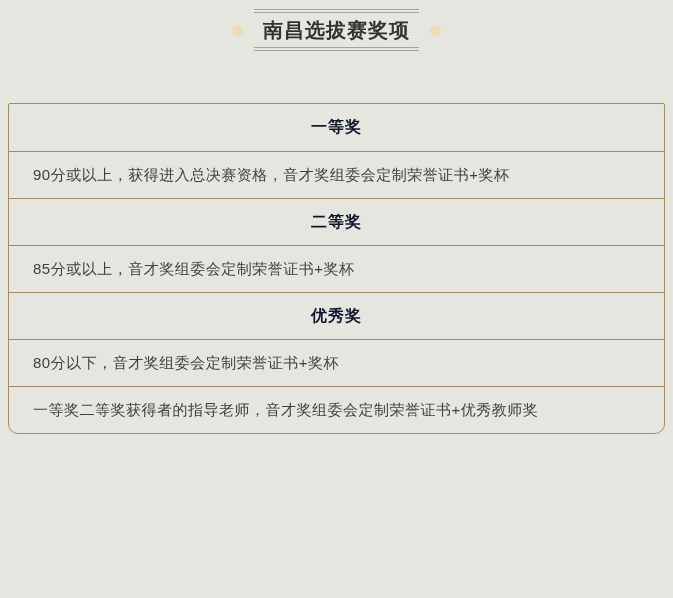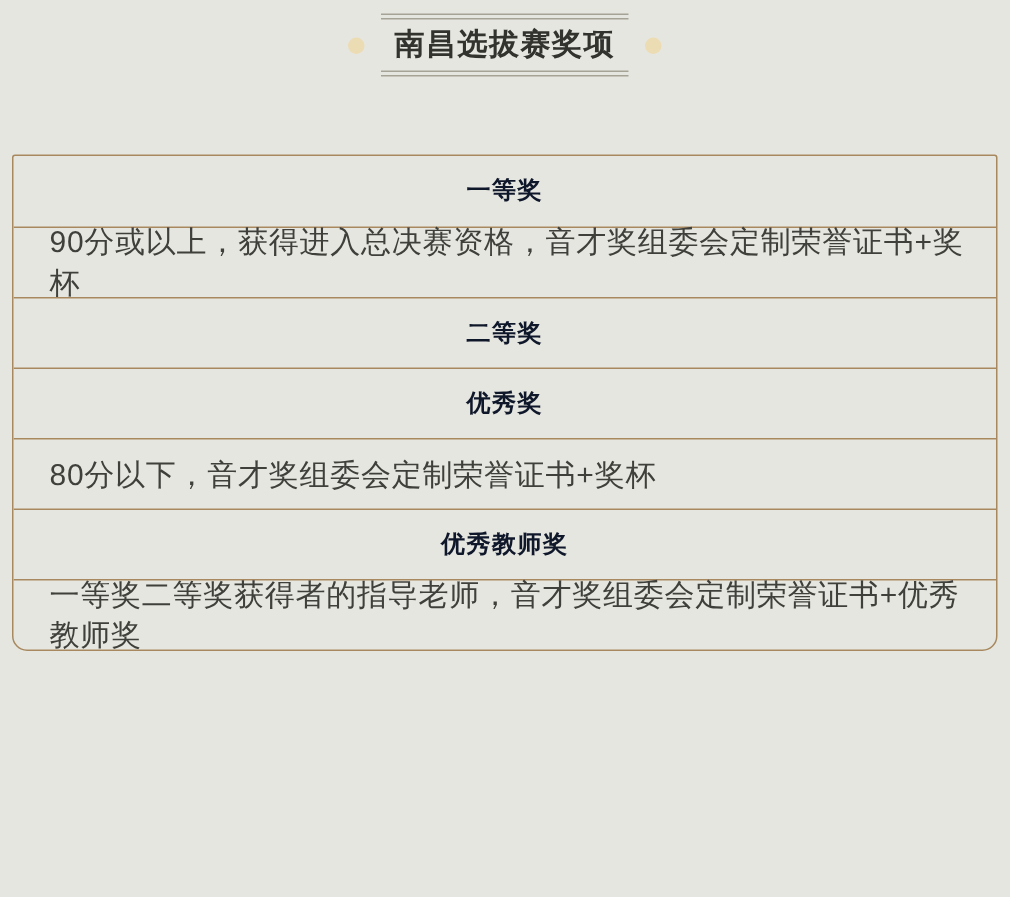--- a/index.html
+++ b/index.html
@@ -71,21 +71,21 @@
     font-weight: bold;
     color: #0f172a;
     letter-spacing: 1px;
   }
   .row.content {
     justify-content: flex-start;
     padding-left: 24px;
     padding-right: 12px;
   }
   .row.content span {
-    font-size: 20px;
+    font-size: 15px;
     color: #3f3f3b;
     letter-spacing: 0.5px;
   }
 </style>
 </head>
 <body>
 
 <div class="page">
 
   <div class="title-row">
@@ -99,27 +99,27 @@
   <div class="awards-table">
     <div class="row header">
       <span>一等奖</span>
     </div>
     <div class="row content">
       <span>90分或以上，获得进入总决赛资格，音才奖组委会定制荣誉证书+奖杯</span>
     </div>
     <div class="row header">
       <span>二等奖</span>
     </div>
+    <div class="row content">
+      <span>85分或以上，音才奖组委会定制荣誉证书+奖杯</span>
+    </div>
     <div class="row header">
       <span>优秀奖</span>
     </div>
     <div class="row content">
       <span>80分以下，音才奖组委会定制荣誉证书+奖杯</span>
-    </div>
-    <div class="row header">
-      <span>优秀教师奖</span>
     </div>
     <div class="row content">
       <span>一等奖二等奖获得者的指导老师，音才奖组委会定制荣誉证书+优秀教师奖</span>
     </div>
   </div>
 
 </div>
 
 </body></html>

